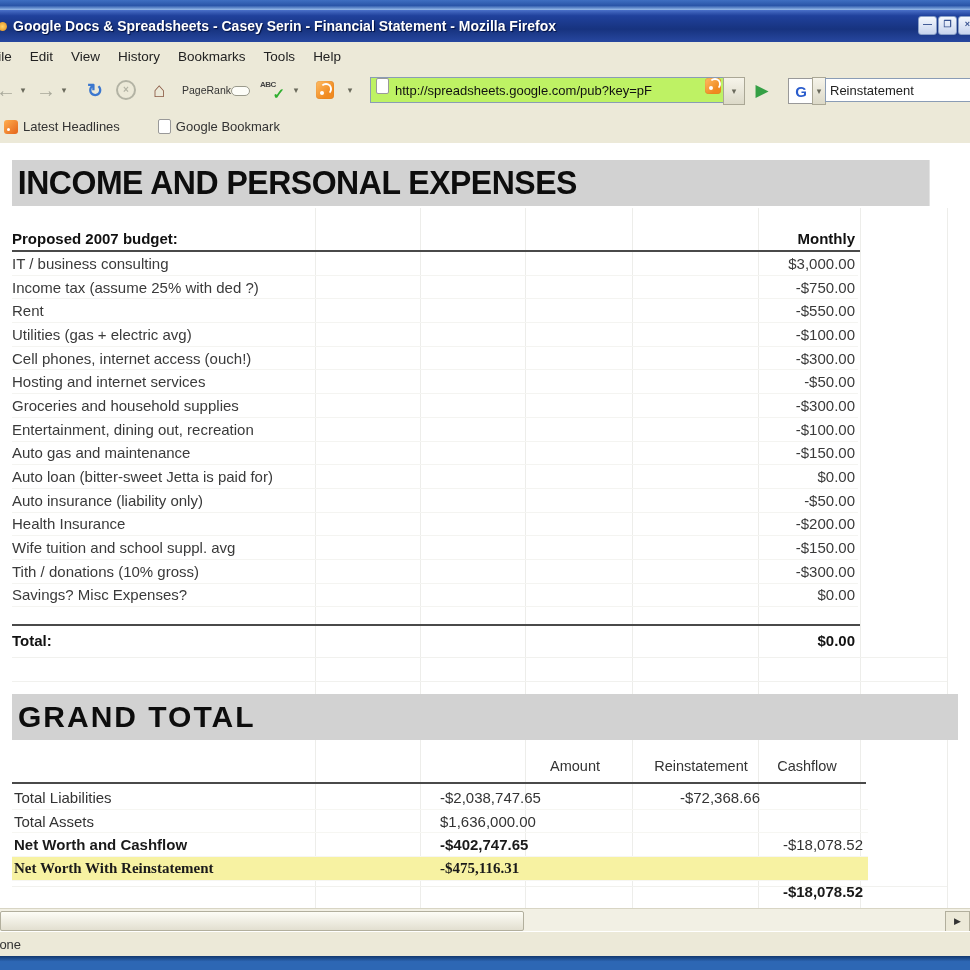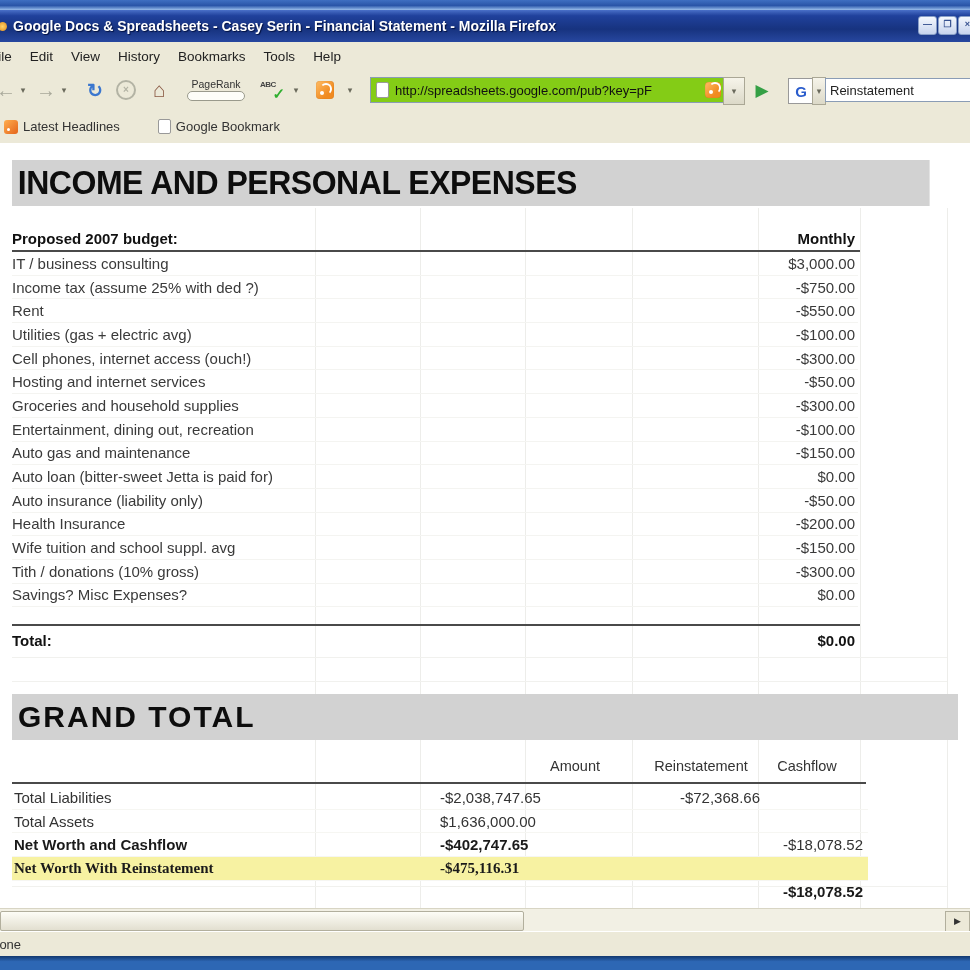--- a/index.html
+++ b/index.html
@@ -26,33 +26,33 @@
   .menu-item:first-child{margin-left:-19px;}
 
   .toolbar{left:0;top:70px;width:970px;height:40px;background:#ece9d8;border-bottom:1px solid #c6c3ae;}
   .tb{position:absolute;top:0;height:40px;display:flex;align-items:center;justify-content:center;}
   .nav-arrow{font-size:20px;color:#a8a89a;font-weight:bold;}
   .caret{font-size:9px;color:#6a6a5c;}
   .refresh{font-size:19px;color:#3b77cf;font-weight:bold;}
   .stop-x{width:16px;height:16px;border:2px solid #b3b3a4;border-radius:50%;color:#b3b3a4;
     font-size:10px;line-height:15px;text-align:center;font-weight:bold;}
   .home{font-size:21px;color:#8a5a44;}
-  .pr-wrap{flex-direction:column;justify-content:center;}
+  .pr-wrap{flex-direction:row;justify-content:center;}
   .pr-label{font-size:10.5px;color:#333;line-height:11px;}
   .pr-pill{width:56px;height:8px;border:1px solid #9a9a8c;border-radius:5px;background:#fdfdf8;margin-top:1px;}
   .spell{position:relative;width:24px;height:22px;}
   .spell .abc{position:absolute;top:1px;left:0;font-size:8px;font-weight:bold;color:#444;letter-spacing:-0.5px;}
   .spell .chk{position:absolute;bottom:-2px;right:-1px;font-size:15px;color:#2faf2f;font-weight:bold;}
   .rss{width:18px;height:18px;border-radius:4px;background:linear-gradient(135deg,#ffbd66 0%,#f08a20 70%);
     position:relative;box-shadow:inset 0 0 1px #c56a10;}
   .rss::before{content:"";position:absolute;left:4px;bottom:4px;width:4px;height:4px;background:#fff;border-radius:50%;}
   .rss::after{content:"";position:absolute;left:4px;bottom:4px;width:8px;height:8px;
     border:2px solid transparent;border-top-color:#fff;border-right-color:#fff;border-radius:50%;}
-  .url-field{left:370px;width:352px;top:7px;height:24px;background:#84cc16;border:1px solid #8a9cb5;
-    display:flex;align-items:center;}
+  .url-field{left:370px;width:352px;top:7px;height:24px;background:#bef264;border:1px solid #8a9cb5;
+    display:flex;}
   .page-ico{width:11px;height:14px;background:#fff;border:1px solid #9a9a9a;border-radius:2px;margin:0 6px 0 5px;flex:0 0 auto;}
   .url-input{border:none;outline:none;flex:1;font-size:13px;font-family:"Liberation Sans",sans-serif;color:#111;padding:0;background:transparent;}
   .mini-rss{width:16px;height:16px;flex:0 0 auto;margin-right:2px;}
   .drop-btn{top:7px;width:20px;height:26px;background:linear-gradient(#f6f4ea,#dcd9c8);
     border:1px solid #aaa795;display:flex;align-items:center;justify-content:center;}
   .go-btn{font-size:17px;color:#35a045;}
   .g-box{top:8px;width:24px;height:24px;background:#fff;border:1px solid #999;display:flex;
     align-items:center;justify-content:center;font-size:15px;font-weight:bold;color:#2a5ccc;}
   .search-input{top:8px;height:22px;background:#fff;border:1px solid #8a9cb5;border-right:none;
     font-size:13px;font-family:"Liberation Sans",sans-serif;color:#222;padding:0 4px;outline:none;}

